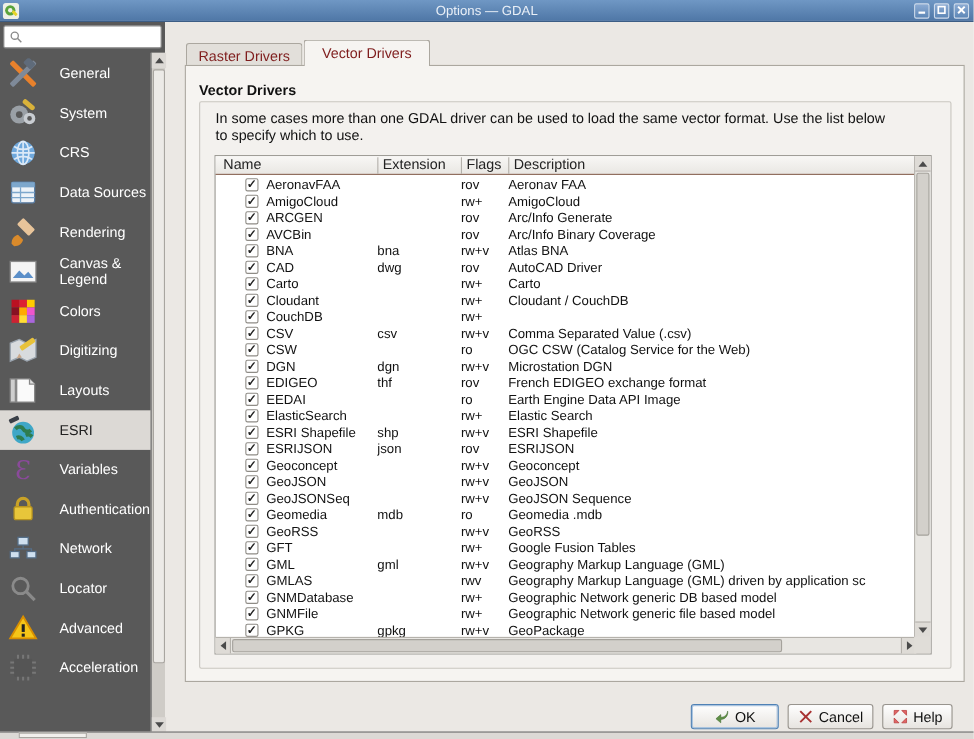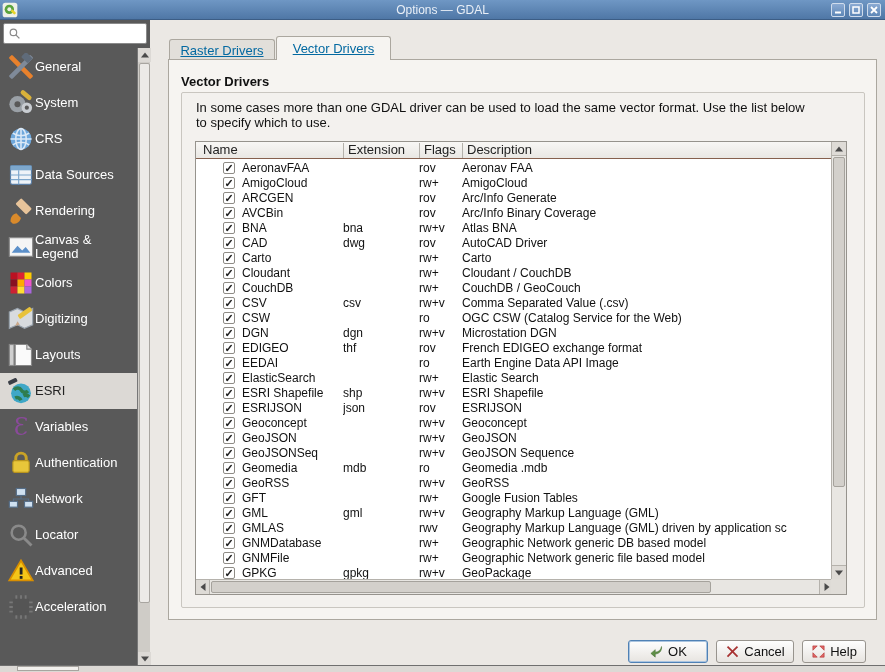--- a/index.html
+++ b/index.html
@@ -22,34 +22,34 @@
   .sidebar { position:absolute; left:0; top:20px; width:150px; height:646px; background:#595959; }
   .search-box { position:absolute; left:3px; top:3px; width:144px; height:21px; background:#fff;
     border:1px solid #8a8a8a; border-radius:2px; display:flex; align-items:center; }
   .search-box svg { width:13px; height:13px; margin-left:4px; }
   .search-input { border:none; outline:none; flex:1; height:17px; font-size:12px; min-width:0; background:transparent; }
   .sb-list { position:absolute; left:0; top:29px; width:137px; }
   .sb-item { height:36px; display:flex; align-items:center; color:#fff; font-size:13px; cursor:default; }
   .sb-item.selected { background:#dcd9d5; color:#222; }
   .sb-icon { width:28px; height:28px; margin-left:7px; flex:0 0 28px; }
   .sb-icon svg { width:28px; height:28px; }
-  .sb-label { margin-left:0; line-height:1.1; }
+  .sb-label { margin-left:19px; line-height:1.1; }
   .sb-scroll { position:absolute; right:0; top:28px; width:13px; height:618px; background:#cfccc7; border-left:1px solid #777; }
   .sb-up, .sb-down { position:absolute; left:0; width:13px; height:14px; background:#dcd9d5; }
   .sb-up { top:0; } .sb-down { bottom:0; }
   .sb-thumb { position:absolute; left:1px; top:15px; width:11px; height:540px; background:#eceae7; border:1px solid #a8a5a0; border-radius:2px; }
   .arr { width:0; height:0; position:absolute; left:50%; top:50%; transform:translate(-50%,-50%); }
   .arr-up { border-left:4px solid transparent; border-right:4px solid transparent; border-bottom:5px solid #4a4a4a; }
   .arr-down { border-left:4px solid transparent; border-right:4px solid transparent; border-top:5px solid #4a4a4a; }
   .arr-left { border-top:4px solid transparent; border-bottom:4px solid transparent; border-right:5px solid #4a4a4a; }
   .arr-right { border-top:4px solid transparent; border-bottom:4px solid transparent; border-left:5px solid #4a4a4a; }
 
   
   .tab { position:absolute; font-size:13px; text-align:center; border:1px solid #aba79f; border-bottom:none;
-    border-radius:3px 3px 0 0; color:#0369a1;text-decoration:underline; }
+    border-radius:3px 3px 0 0; color:#7f1d1d; }
   .tab-raster { left:169px; top:39px; width:106px; height:21px; line-height:21px; background:#e2dfda; }
   .tab-vector { left:276px; top:36px; width:115px; height:24px; line-height:24px; background:#f6f4f1; z-index:3; }
   .panel { position:absolute; left:168px; top:59px; width:709px; height:561px; background:#f6f4f1; border:1px solid #aba79f; z-index:1; }
   .heading { position:absolute; left:181px; top:74px; font-size:13px; font-weight:bold; color:#111; z-index:2; }
   .groupbox { position:absolute; left:181px; top:92px; width:684px; height:516px; background:#f3f1ee; border:1px solid #c9c6c0; border-radius:2px; z-index:2; }
   .desc { position:absolute; left:14px; top:7px; font-size:13px; color:#111; }
   .desc span { display:block; white-space:nowrap; }
 
   
   .table { position:absolute; left:13px; top:48px; width:652px; height:454px; background:#fff; border:1px solid #96938d;padding-left:26px; }
@@ -356,21 +356,20 @@
     <span class="cell"></span>
     <span class="cell">rw+</span>
     <span class="cell">Cloudant / CouchDB</span>
   </div>
         <div class="trow">
     <span class="cell"></span>
     <span class="cbx">✓</span>
     <span class="cell cell-name">CouchDB</span>
     <span class="cell"></span>
     <span class="cell">rw+</span>
-    <span class="cell">CouchDB / GeoCouch</span>
   </div>
         <div class="trow">
     <span class="cell"></span>
     <span class="cbx">✓</span>
     <span class="cell cell-name">CSV</span>
     <span class="cell">csv</span>
     <span class="cell">rw+v</span>
     <span class="cell">Comma Separated Value (.csv)</span>
   </div>
         <div class="trow">

